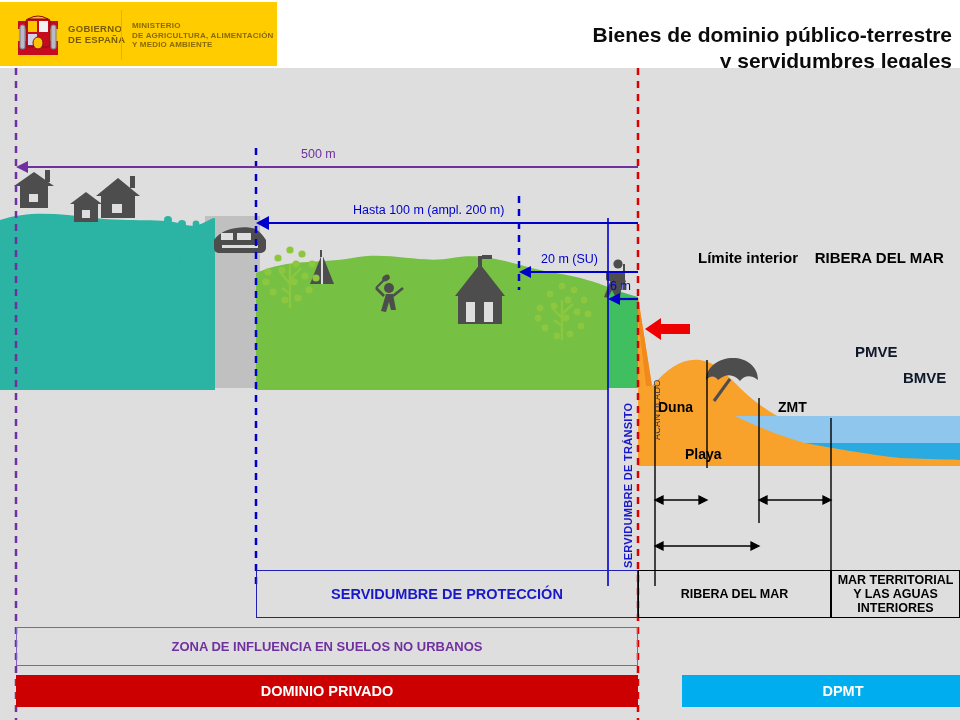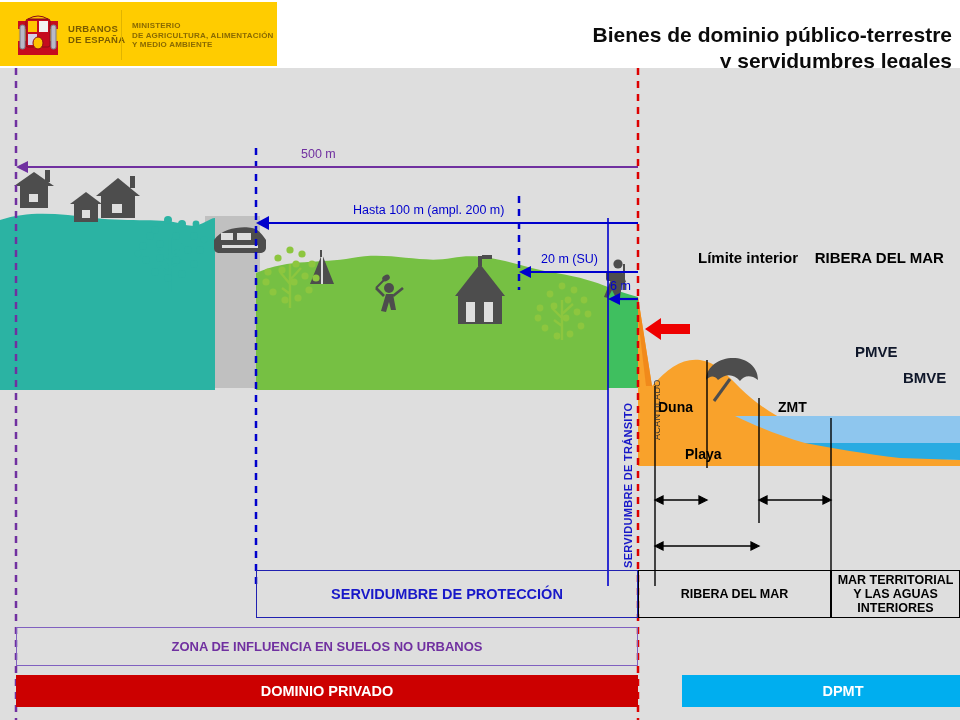--- a/index.html
+++ b/index.html
@@ -61,21 +61,21 @@
         <rect x="25" y="12" width="9" height="11" fill="#f2f2f2"></rect>
         <rect x="14" y="25" width="9" height="11" fill="#d6d0e8"></rect>
         <rect x="25" y="25" width="9" height="11" fill="#C60B1E"></rect>
         <ellipse cx="24" cy="34" rx="5" ry="6" fill="#FFC400" stroke="#8a0c18" stroke-width="1"></ellipse>
         <path d="M14 10 q10 -6 20 0 z" fill="#FFC400" stroke="#8a0c18" stroke-width="1"></path>
         <rect x="6" y="16" width="5" height="24" rx="2" fill="#b9b9c7" stroke="#7a7a88"></rect>
         <rect x="37" y="16" width="5" height="24" rx="2" fill="#b9b9c7" stroke="#7a7a88"></rect>
         <rect x="4" y="42" width="40" height="4" fill="#C60B1E"></rect>
       </svg>
       <div class="govtxt">
-        <div>URBANOS</div>
+        <div>GOBIERNO</div>
         <div>DE ESPAÑA</div>
       </div>
       <div class="vsep"></div>
       <div class="mintxt">
         <div>MINISTERIO</div>
         <div>DE AGRICULTURA, ALIMENTACIÓN</div>
         <div>Y MEDIO AMBIENTE</div>
       </div>
     </div>
     <div class="title">

